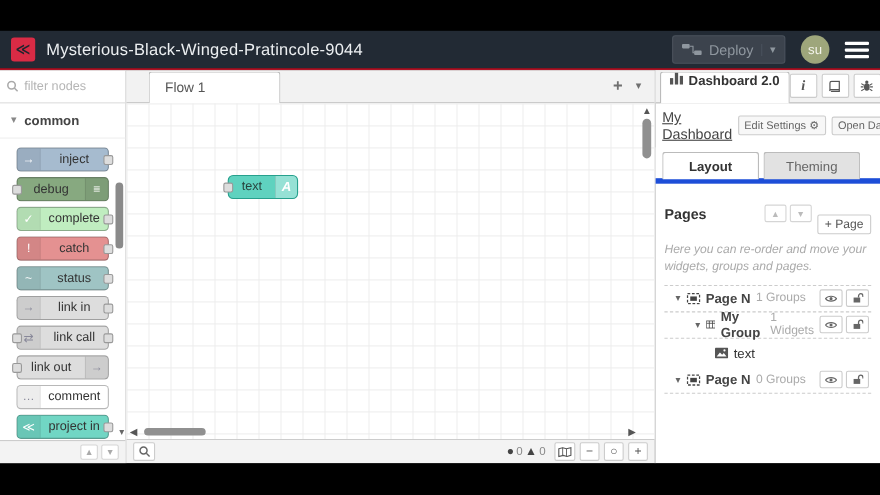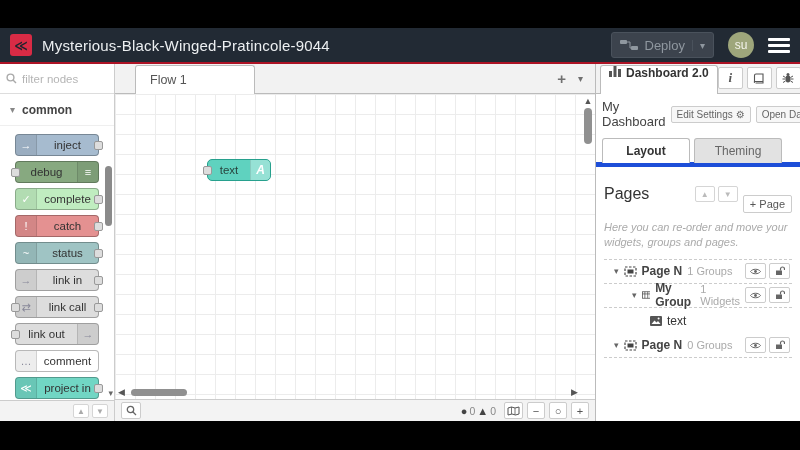--- a/index.html
+++ b/index.html
@@ -99,31 +99,31 @@
   
   .sidebar { width:205px; border-left:1px solid #bbb; background:#fff; display:flex; flex-direction:column; font-size:12px; }
   .sb-tabbar { height:30px; background:#f2f2f2; border-bottom:1px solid #bbb; display:flex; align-items:flex-end; }
   .sb-tab { height:29px; margin-left:4px; margin-bottom:-1px; background:#fff; border:1px solid #bbb; border-bottom:none;
             border-radius:3px 3px 0 0; display:flex; align-items:flex-start; gap:5px; padding:0 8px;
             font-size:12px; color:#333; font-weight:bold; white-space:nowrap; }
   .sb-tab-actions { margin-left:auto; display:flex; align-items:center; gap:4px; padding:0 4px 4px 0; }
   .sb-ibtn { width:25px; height:22px; border:1px solid #ccc; background:#fff; border-radius:2px;
              display:flex; align-items:center; justify-content:center; color:#555; }
   .sb-dash-header { display:flex; align-items:center; gap:5px; padding:5px 6px; }
-  .sb-dash-title { font-size:13px; color:#444; flex:1; }
+  .sb-dash-title { font-size:13px; color:#444; flex:1;text-decoration:underline; }
   .sb-sm-btn { border:1px solid #ccc; background:#f7f7f7; border-radius:2px; font-size:10px; color:#666;
                padding:2px 5px; display:flex; align-items:center; gap:3px; white-space:nowrap; }
   .sb-tabs2 { display:flex; border-bottom:5px solid #1d4ed8; padding:4px 0 0 6px; background:#fff; }
   .sb-tab2 { width:88px; text-align:center; padding:5px 0; font-size:12px; border:1px solid #bbb;
              border-bottom:none; border-radius:3px 3px 0 0; margin-bottom:-1px; }
   .sb-tab2.active { background:#fff; color:#333; font-weight:bold; }
   .sb-tab2.inactive { background:#e2e2e2; color:#666; margin-left:4px; }
   .pages { padding:8px 8px 0 8px; }
   .pages-head { display:flex; align-items:center; }
-  .pages-title { font-weight:normal; font-size:16px; color:#333; flex:1; }
+  .pages-title { font-weight:bold; font-size:13px; color:#333; flex:1; }
   .pages-head .mini { width:20px; height:16px; border:1px solid #d5d5d5; background:#fff; border-radius:2px;
                       font-size:8px; color:#bbb; display:flex; align-items:center; justify-content:center; margin-left:3px; }
   .add-page { border:1px solid #ccc; background:#fff; border-radius:2px; font-size:11px; color:#555;
               padding:2px 6px; margin-left:5px;margin-top:20px; }
   .pages-help { font-size:11px; font-style:italic; color:#aaa; margin:7px 0 8px 0; line-height:1.4; position:relative; }
   .tree { border-top:1px dashed #ccc; }
   .tree-row { display:flex; align-items:center; height:24px; border-bottom:1px dashed #ccc; gap:5px; padding-right:2px; }
   .tree-row .chev { color:#666; font-size:9px; }
   .tree-row .tlabel { font-weight:bold; color:#444; font-size:12px; }
   .tree-row .tmeta { color:#aaa; font-size:11px; }

